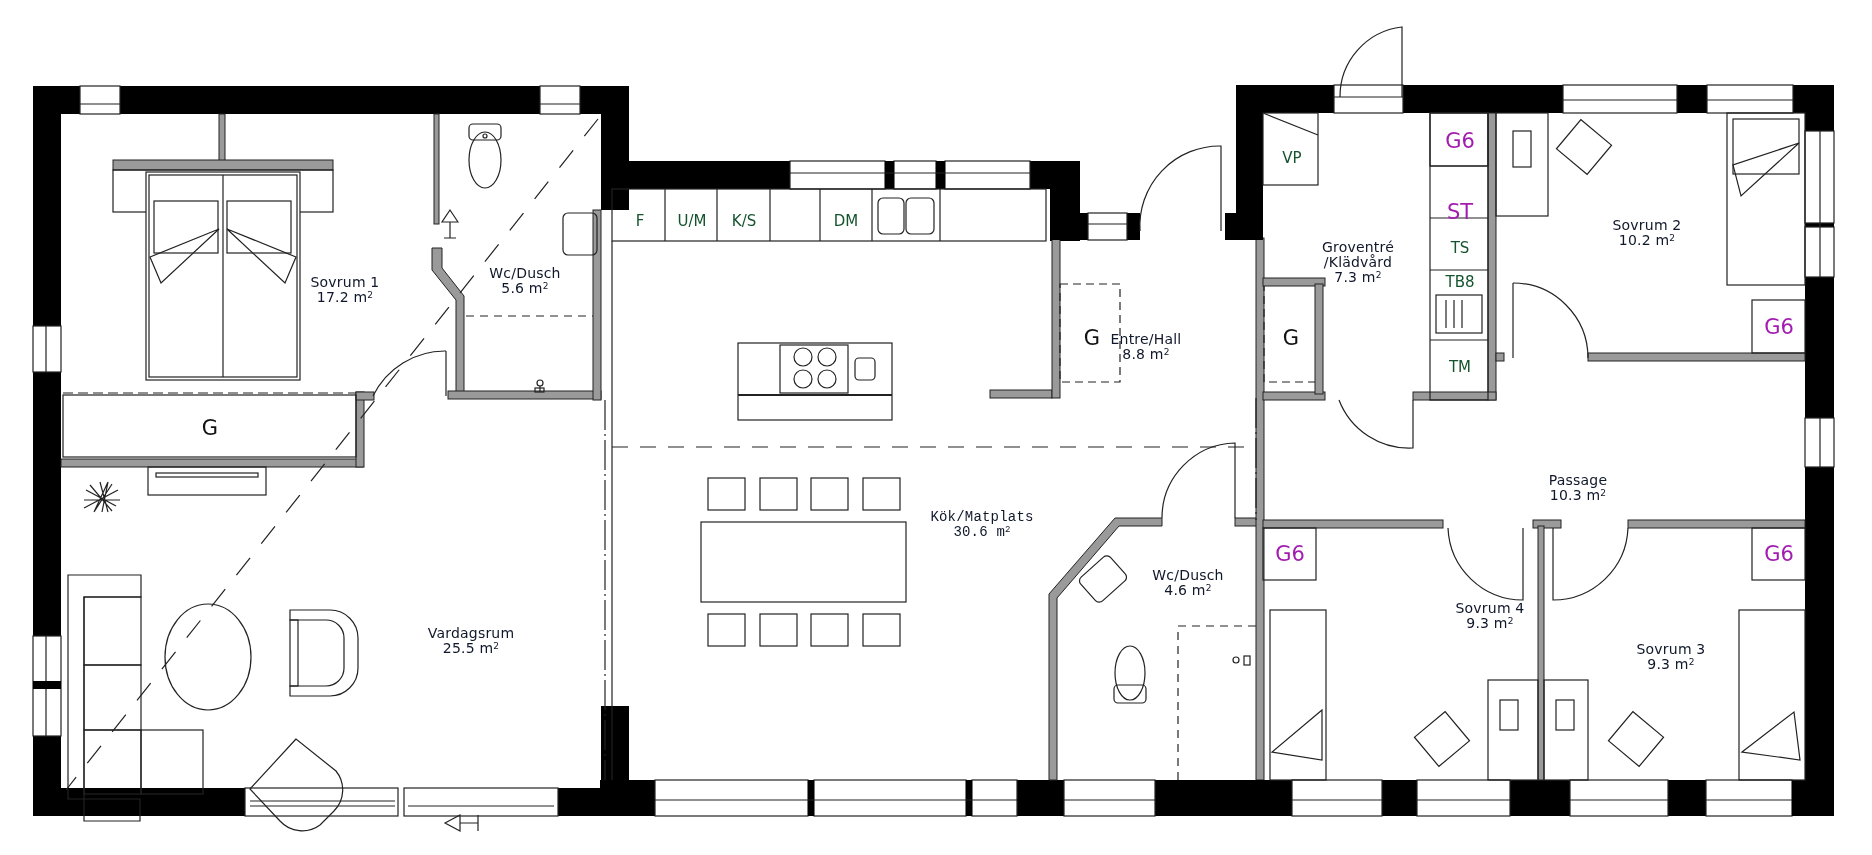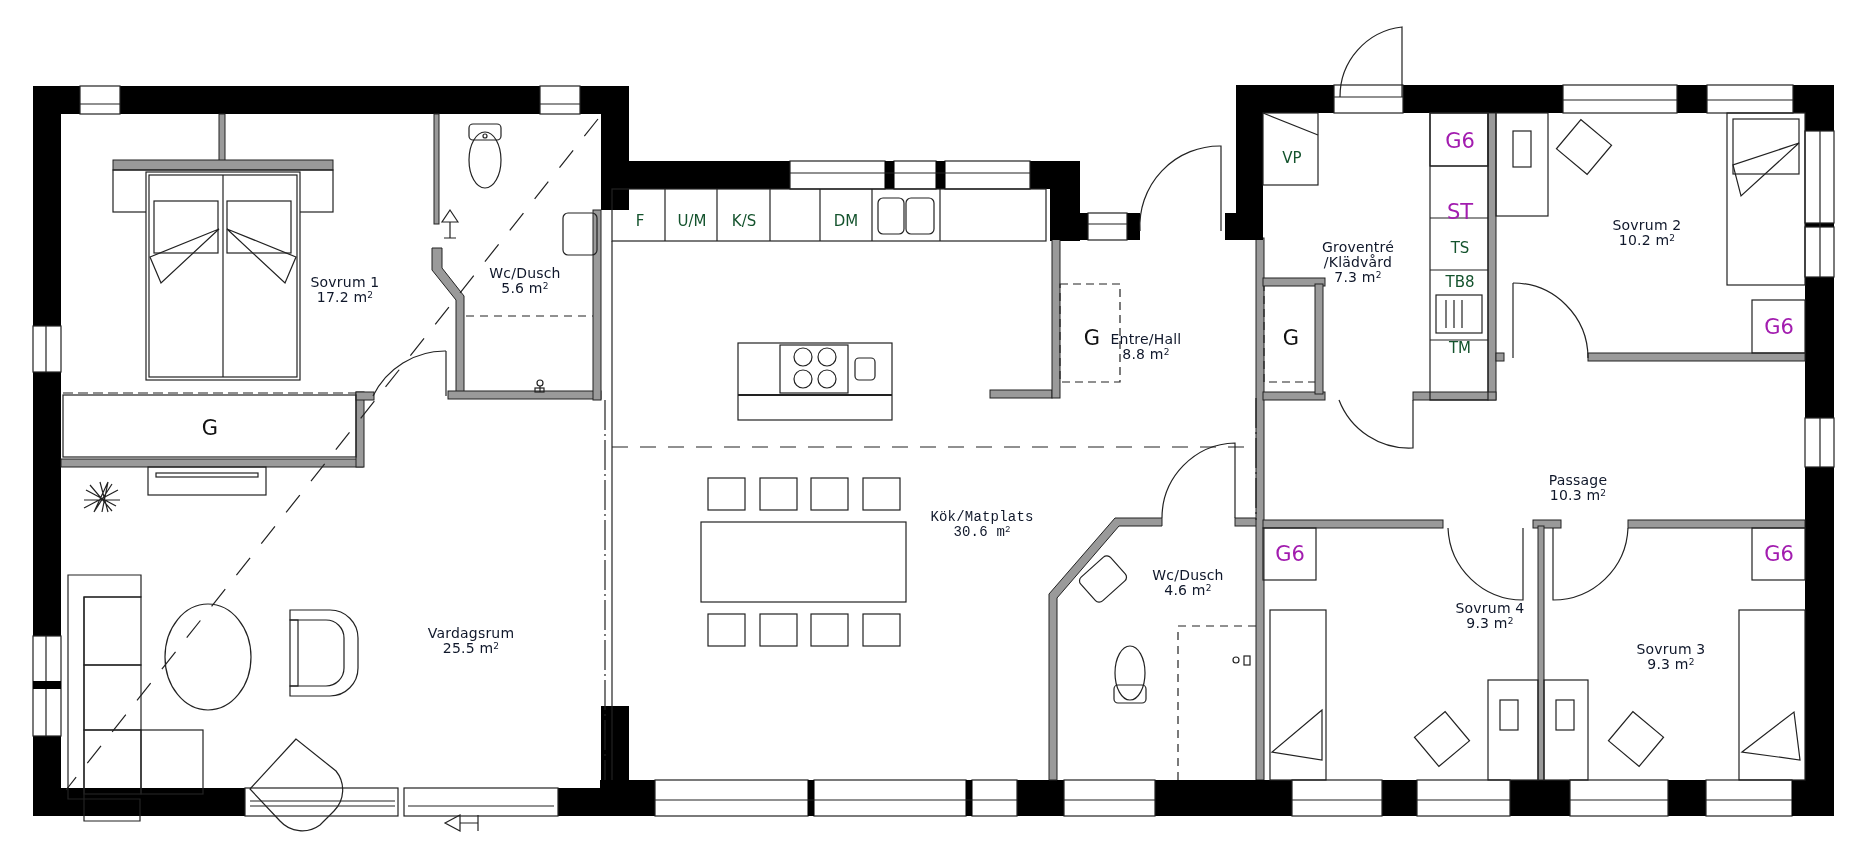--- a/index.html
+++ b/index.html
@@ -365,14 +365,14 @@
 <div class="codebig" style="left:1290px;top:554px;">G6</div>
 <div class="codebig" style="left:1779px;top:554px;">G6</div>
 
 <div class="code" style="left:640px;top:221px;">F</div>
 <div class="code" style="left:692px;top:221px;">U/M</div>
 <div class="code" style="left:744px;top:221px;">K/S</div>
 <div class="code" style="left:846px;top:221px;">DM</div>
 <div class="codebig" style="left:1460px;top:192px;margin-top:20px;">ST</div>
 <div class="code" style="left:1460px;top:248px;">TS</div>
 <div class="code" style="left:1460px;top:282px;">TB8</div>
-<div class="code" style="left:1460px;top:348px;">TM</div>
+<div class="code" style="left:1460px;top:367px;">TM</div>
 <div class="code" style="left:1292px;top:158px;">VP</div>
 
 </body></html>

